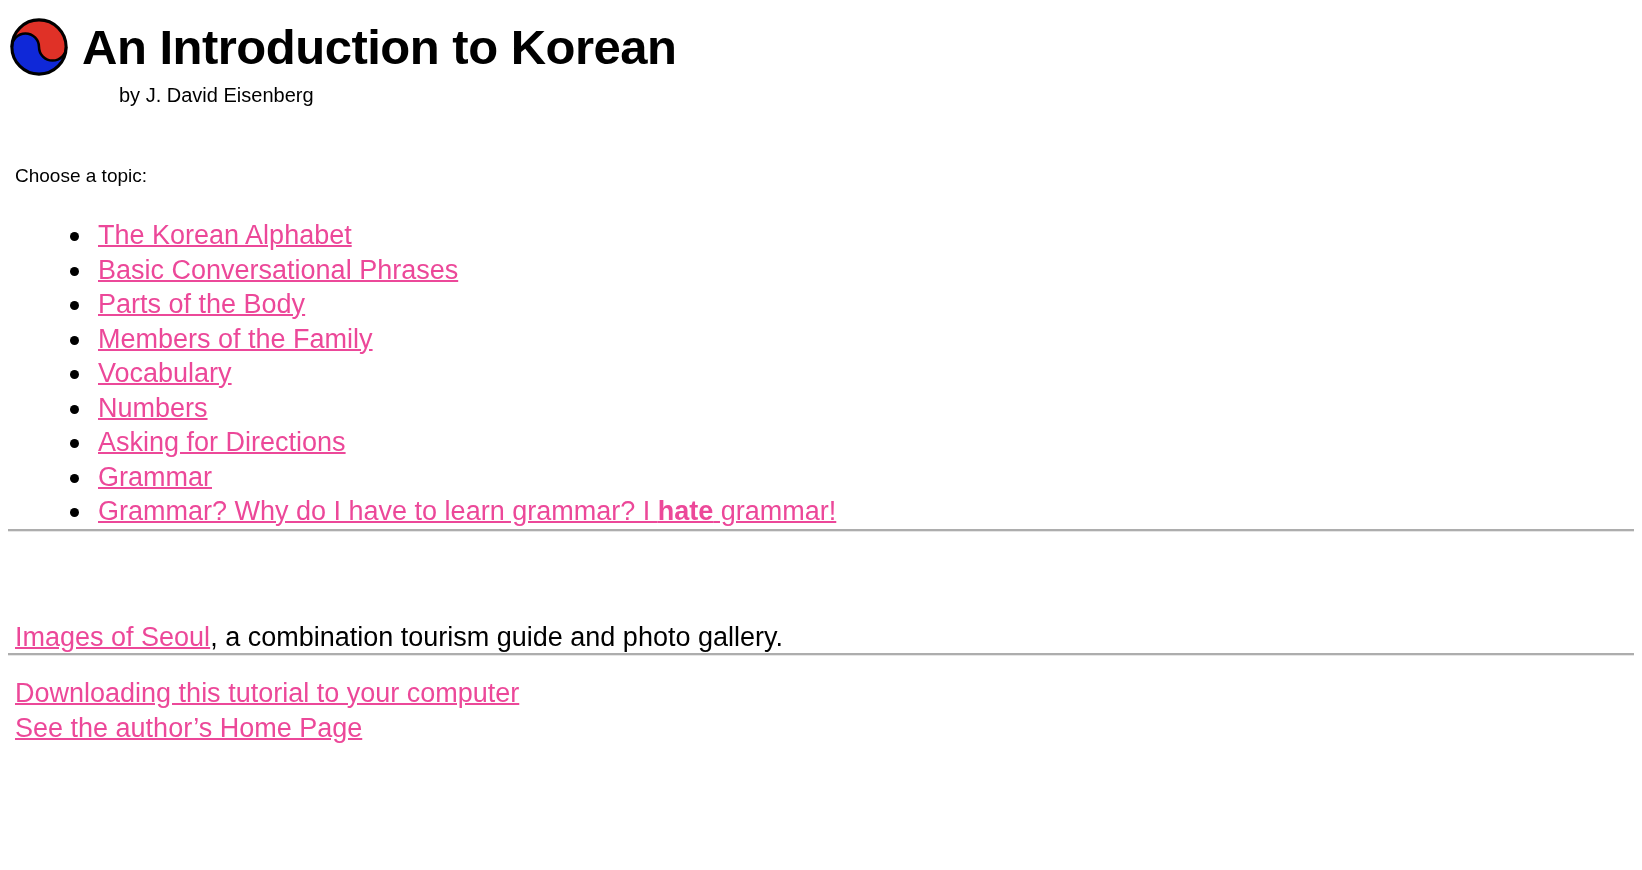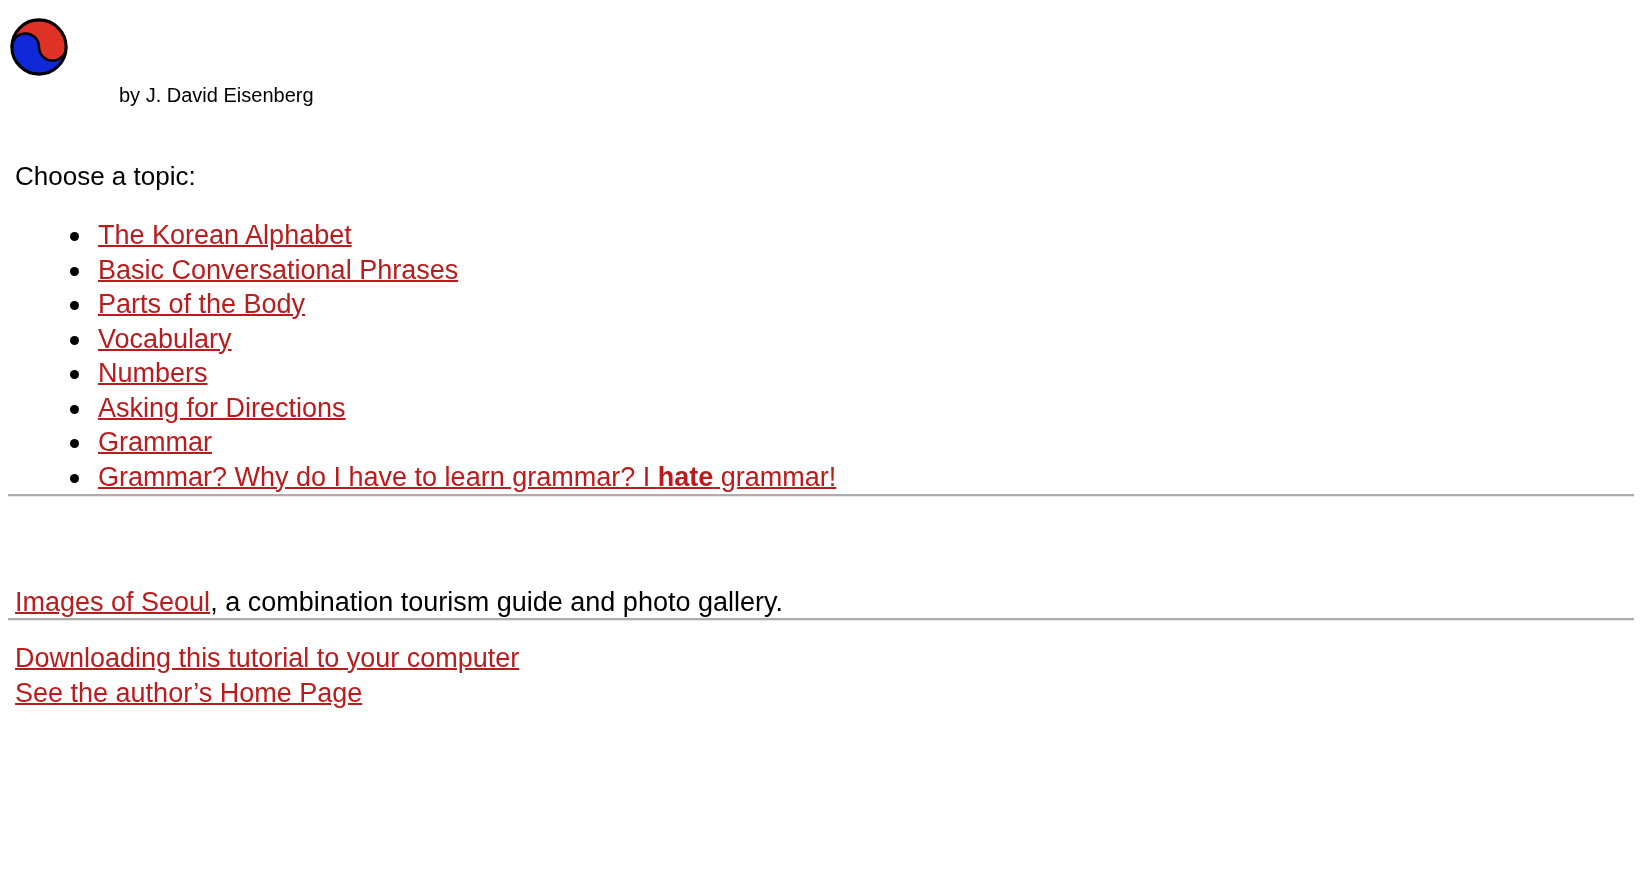--- a/index.html
+++ b/index.html
@@ -49,21 +49,21 @@
   .byline {
     font-size: 20px;
     line-height: 34px;
     margin: 0;
     padding-left: 111px;
     font-weight: normal;
   }
 
   
   .lead {
-    font-size: 26px;
+    font-size: 19px;
     line-height: 32px;
     margin: 48px 0 0 0;
     padding-left: 7px;
   }
 
   ul.topic-list {
     margin: 26px 0 0 0;
     padding-left: 90px;
     list-style: none;
   }
@@ -77,21 +77,21 @@
     position: absolute;
     left: -28px;
     top: 14px;
     width: 9px;
     height: 9px;
     border-radius: 50%;
     background: #000;
   }
 
   a.link {
-    color: #b91c1c;
+    color: #ec4899;
     text-decoration: underline;
     text-underline-offset: 1px;
   }
   a.link b {
     font-weight: bold;
   }
 
   hr.rule {
     border: 0;
     border-top: 2px solid #adadad;
@@ -134,35 +134,39 @@
               <circle cx="32" cy="32" r="28"></circle>
             </clipPath>
         </defs>
         <g clip-path="url(#circClip)">
           <rect x="0" y="0" width="64" height="64" fill="#e03127"></rect>
           <path d="M4,32 a14,14 0 0,1 28,0 a14,14 0 0,0 28,0 L60,64 L4,64 Z" fill="#0f28d8"></path>
         </g>
         <circle cx="32" cy="32" r="28" fill="none" stroke="#000000" stroke-width="3.2"></circle>
         <path d="M4,32 a14,14 0 0,1 28,0 a14,14 0 0,0 28,0" fill="none" stroke="#000000" stroke-width="2.6"></path>
       </svg>
+      <h1 class="page-title">An Introduction to Korean</h1>
     </div>
     <div class="byline">by J. David Eisenberg</div>
   </div>
 
   <p class="lead">Choose a topic:</p>
 
   <ul class="topic-list">
     <li>
       <a class="link" href="#">The Korean Alphabet</a>
     </li>
     <li>
       <a class="link" href="#">Basic Conversational Phrases</a>
     </li>
     <li>
       <a class="link" href="#">Parts of the Body</a>
+    </li>
+    <li>
+      <a class="link" href="#">Members of the Family</a>
     </li>
     <li>
       <a class="link" href="#">Vocabulary</a>
     </li>
     <li>
       <a class="link" href="#">Numbers</a>
     </li>
     <li>
       <a class="link" href="#">Asking for Directions</a>
     </li>

